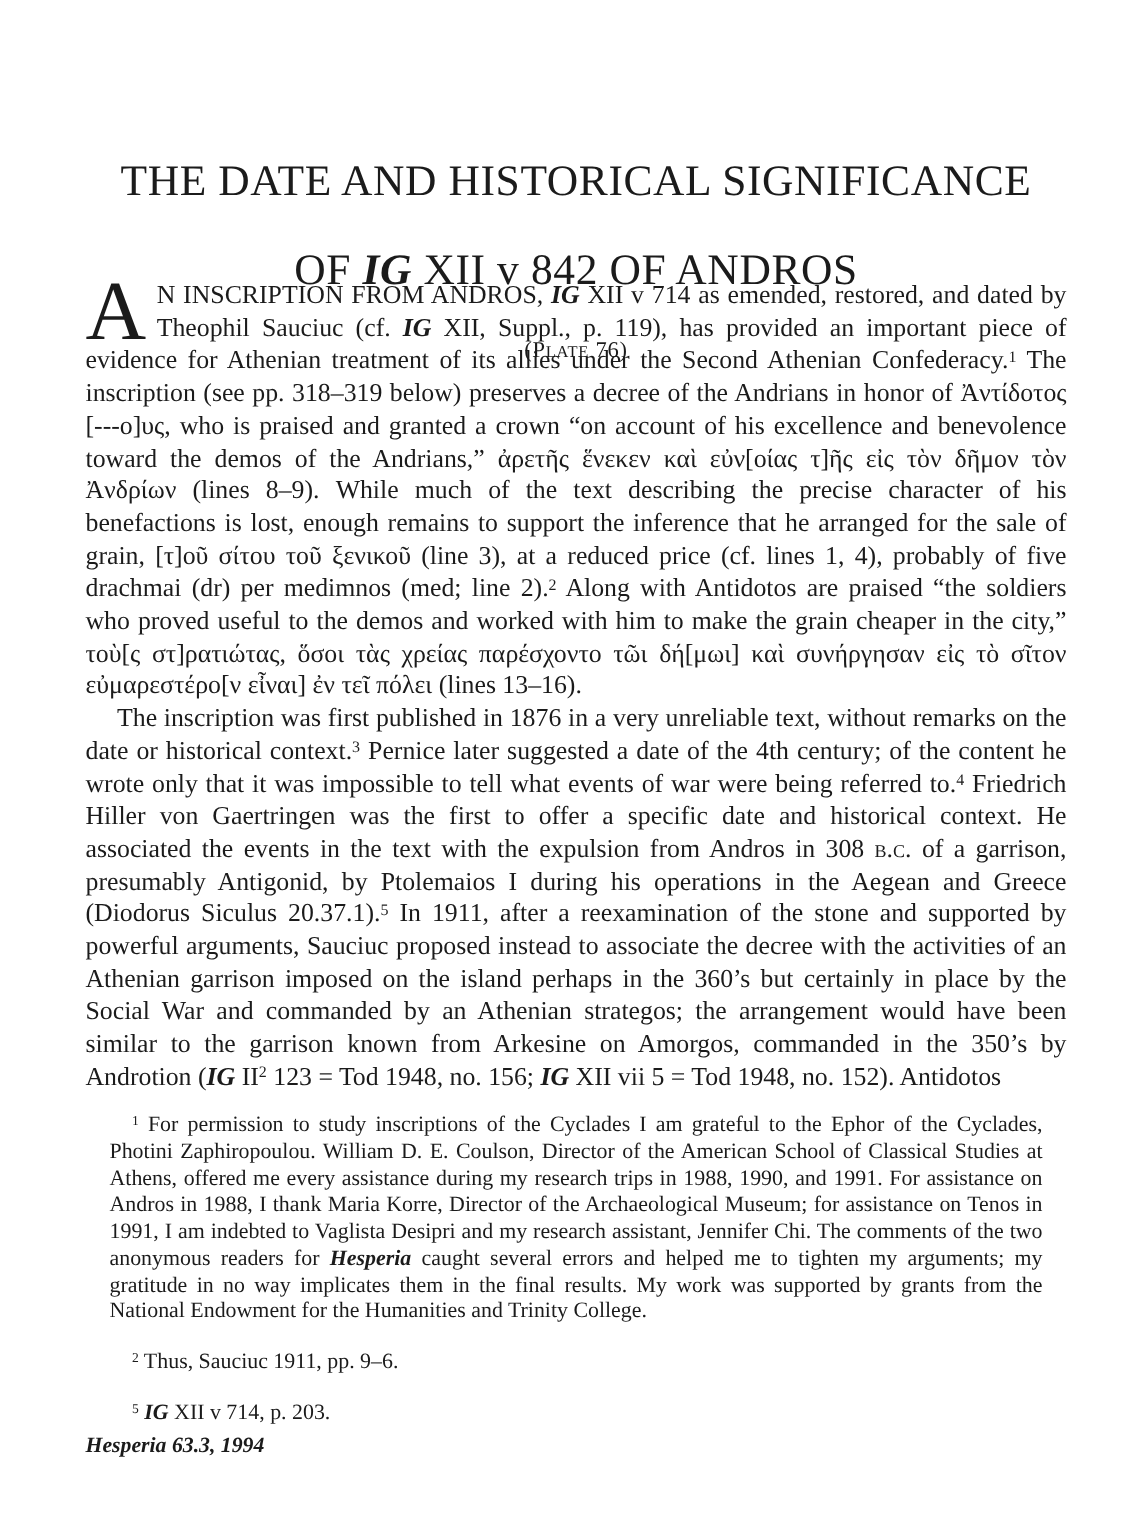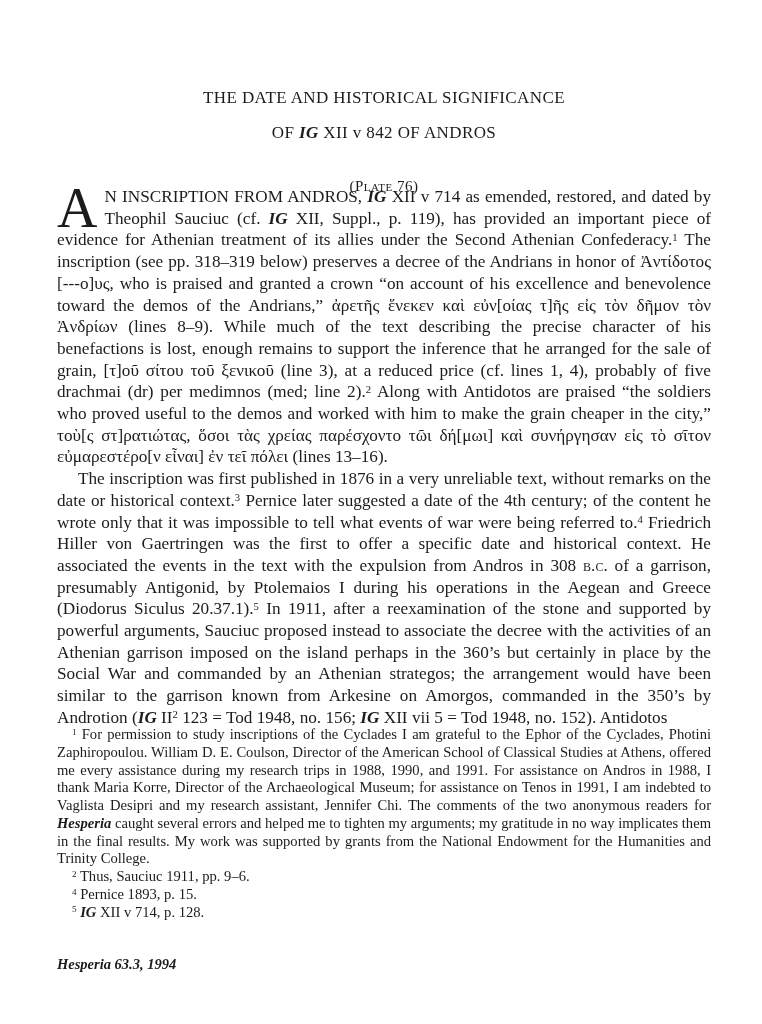--- a/index.html
+++ b/index.html
@@ -21,25 +21,26 @@
     left: 57px;
     width: 654px;
   }
   
   .title-block {
     top: 80px;
     text-align: center;
   }
   .title-line {
     display: block;
-    font-size: 17px;
+    font-size: 29px;
     line-height: 35px;
     font-weight: normal;
     letter-spacing: 0.4px;
     white-space: nowrap;
+    margin-top: 24px;
   }
   .plate-line {
     margin-top: 28px;
     font-size: 15px;
     font-variant: small-caps;
     letter-spacing: 0.5px;
   }
   
   .body-block {
     top: 186px;
@@ -57,21 +58,21 @@
     float: left;
     font-size: 56px;
     line-height: 42px;
     padding: 1px 7px 0 0;
   }
   
   .footnotes-block {
     top: 726px;
   }
   .footnote {
-    margin: 0;
+    margin: 16px;
     font-size: 14.6px;
     line-height: 17.75px;
     text-align: justify;
     text-indent: 15px;
   }
   
   .footer-block {
     top: 956px;
     font-size: 14.5px;
   }
@@ -100,19 +101,18 @@
   </header>
 
   <main class="content-col body-block">
       <p class="body-para"><span class="dropcap">A</span><span>N INSCRIPTION FROM ANDROS, </span><span class="it">IG</span><span> XII v 714 as emended, restored, and dated by Theophil Sauciuc (cf. </span><span class="it">IG</span><span> XII, Suppl., p. 119), has provided an important piece of evidence for Athenian treatment of its allies under the Second Athenian Confederacy.</span><sup class="fnref">1</sup><span> The inscription (see pp. 318–319 below) preserves a decree of the Andrians in honor of Ἀντίδοτος [---ο]υς, who is praised and granted a crown “on account of his excellence and benevolence toward the demos of the Andrians,” ἀρετῆς ἕνεκεν καὶ εὐν[οίας τ]ῆς εἰς τὸν δῆμον τὸν Ἀνδρίων (lines 8–9). While much of the text describing the precise character of his benefactions is lost, enough remains to support the inference that he arranged for the sale of grain, [τ]οῦ σίτου τοῦ ξενικοῦ (line 3), at a reduced price (cf. lines 1, 4), probably of five drachmai (dr) per medimnos (med; line 2).</span><sup class="fnref">2</sup><span> Along with Antidotos are praised “the soldiers who proved useful to the demos and worked with him to make the grain cheaper in the city,” τοὺ[ς στ]ρατιώτας, ὅσοι τὰς χρείας παρέσχοντο τῶι δή[μωι] καὶ συνήργησαν εἰς τὸ σῖτον εὐμαρεστέρο[ν εἶναι] ἐν τεῖ πόλει (lines 13–16).</span></p>
       <p class="body-para indent"><span>The inscription was first published in 1876 in a very unreliable text, without remarks on the date or historical context.</span><sup class="fnref">3</sup><span>  Pernice later suggested a date of the 4th century; of the content he wrote only that it was impossible to tell what events of war were being referred to.</span><sup class="fnref">4</sup><span> Friedrich Hiller von Gaertringen was the first to offer a specific date and historical context. He associated the events in the text with the expulsion from Andros in 308 </span><span class="sc">b.c.</span><span> of a garrison, presumably Antigonid, by Ptolemaios I during his operations in the Aegean and Greece (Diodorus Siculus 20.37.1).</span><sup class="fnref">5</sup><span>  In 1911, after a reexamination of the stone and supported by powerful arguments, Sauciuc proposed instead to associate the decree with the activities of an Athenian garrison imposed on the island perhaps in the 360’s but certainly in place by the Social War and commanded by an Athenian strategos; the arrangement would have been similar to the garrison known from Arkesine on Amorgos, commanded in the 350’s by Androtion (</span><span class="it">IG</span><span> II</span><sup class="fnref">2</sup><span> 123 = Tod 1948, no. 156; </span><span class="it">IG</span><span> XII vii 5 = Tod 1948, no. 152).  Antidotos</span></p>
     </main>
 
   <section class="content-col footnotes-block">
       <p class="footnote"><sup class="fnref">1</sup><span> For permission to study inscriptions of the Cyclades I am grateful to the Ephor of the Cyclades, Photini Zaphiropoulou.  William D. E. Coulson, Director of the American School of Classical Studies at Athens, offered me every assistance during my research trips in 1988, 1990, and 1991.  For assistance on Andros in 1988, I thank Maria Korre, Director of the Archaeological Museum; for assistance on Tenos in 1991, I am indebted to Vaglista Desipri and my research assistant, Jennifer Chi.  The comments of the two anonymous readers for </span><span class="it">Hesperia</span><span> caught several errors and helped me to tighten my arguments; my gratitude in no way implicates them in the final results.  My work was supported by grants from the National Endowment for the Humanities and Trinity College.</span></p>
       <p class="footnote"><sup class="fnref">2</sup><span> Thus, Sauciuc 1911, pp. 9–6.</span></p>
-      <p class="footnote"><sup class="fnref">4</sup><span> Pernice 1893, p. 15.</span></p>
-      <p class="footnote"><sup class="fnref">5</sup><span> </span><span class="it">IG</span><span> XII v 714, p. 128.</span></p>
+      <p class="footnote"><sup class="fnref">5</sup><span> </span><span class="it">IG</span><span> XII v 714, p. 203.</span></p>
     </section>
 
   <footer class="content-col footer-block"><span class="it">Hesperia 63.3, 1994</span></footer>
 
 </div>
 
 </body></html>

